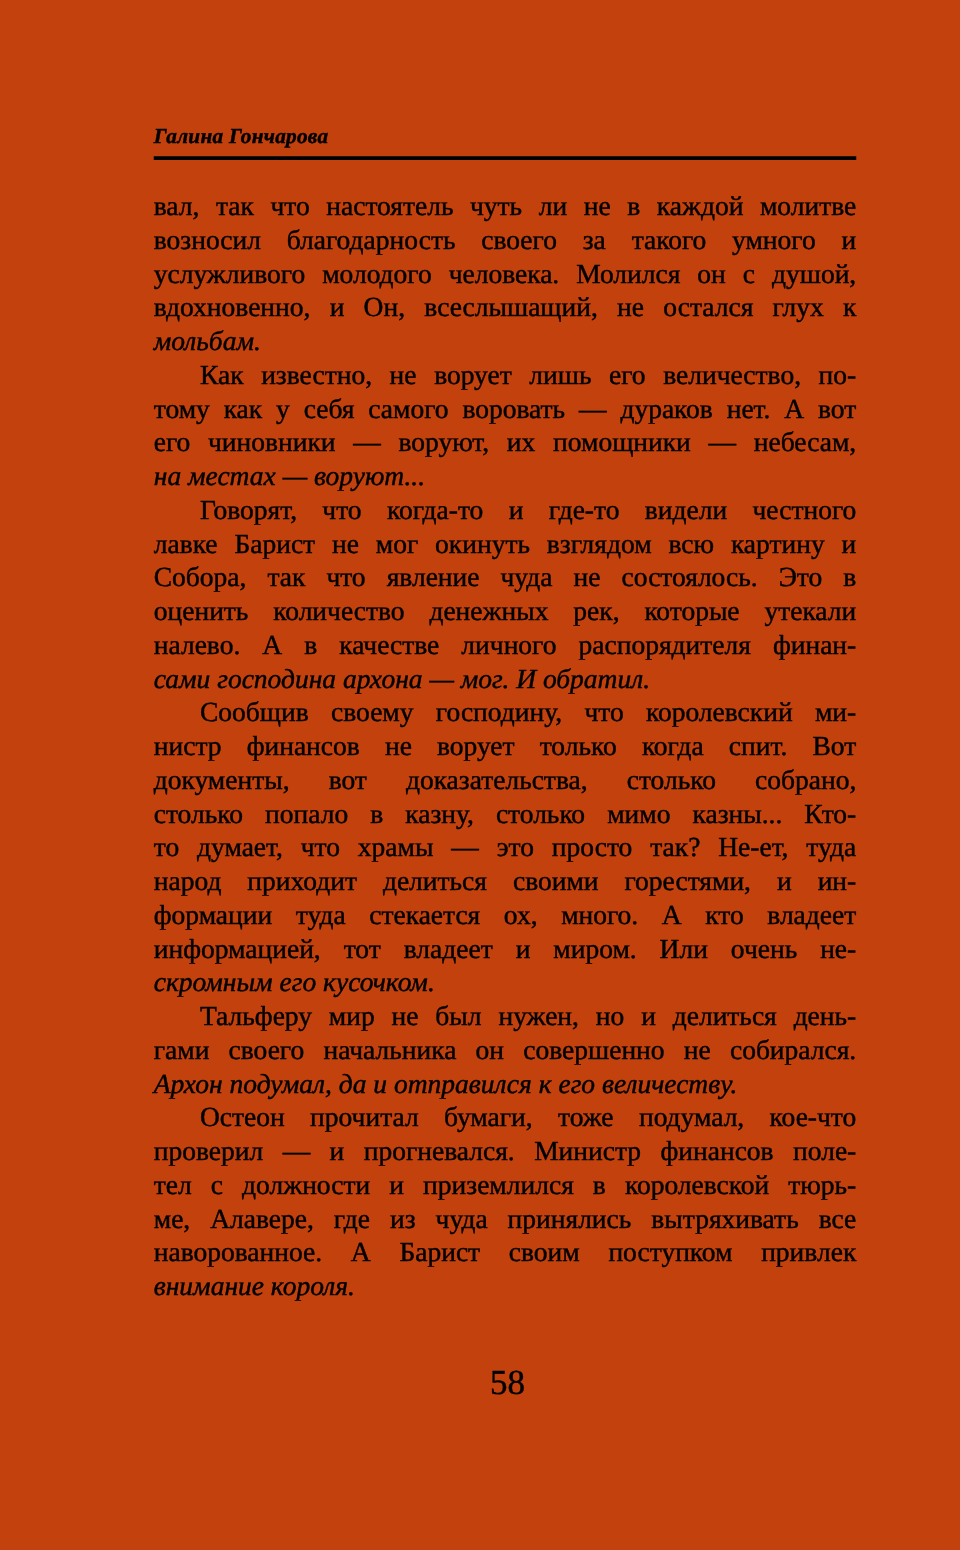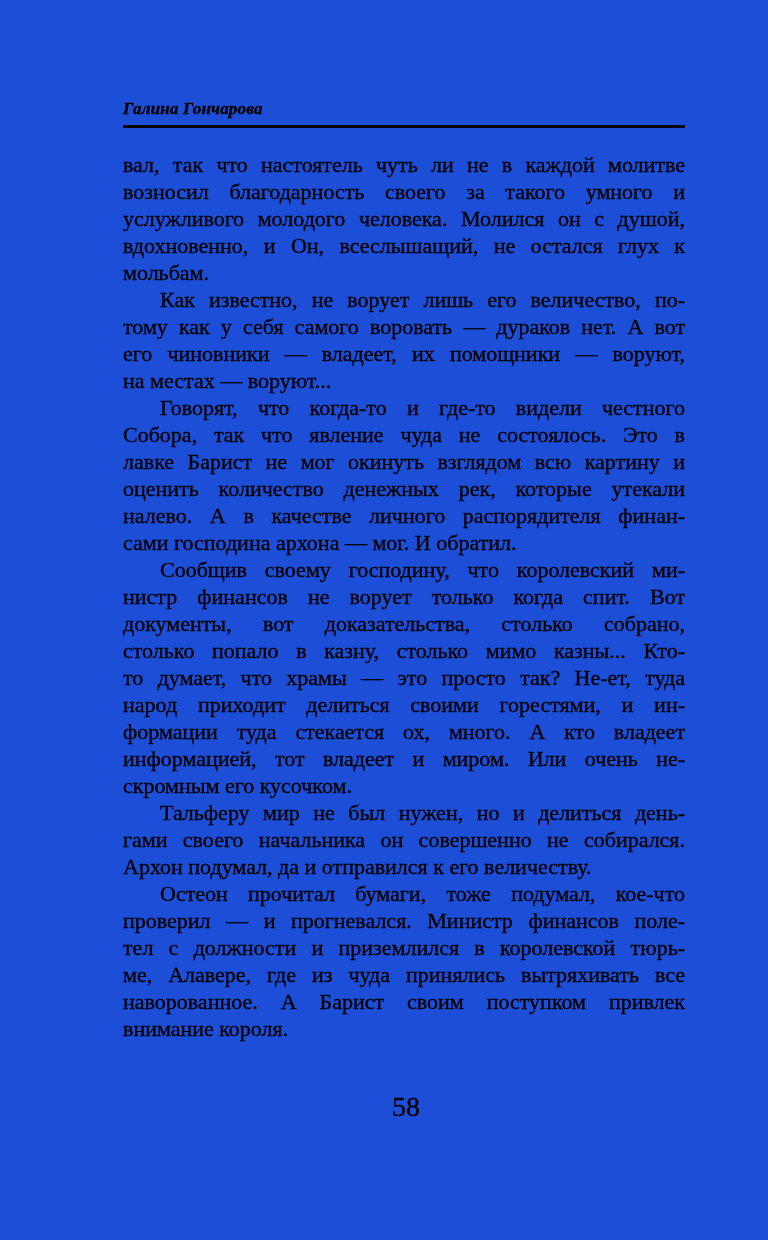--- a/index.html
+++ b/index.html
@@ -1,20 +1,20 @@
 <!DOCTYPE html>
 <html lang="ru"><head>
 <meta charset="utf-8">
 <style>
   html, body { margin: 0; padding: 0; background: #ffffff; }
   .page {
     position: relative;
     width: 768px;
     height: 1240px;
-    background: #1d4ed8;
+    background: #c2410c;
     color: #000000;
     font-family: "Liberation Serif", "DejaVu Serif", serif;
     -webkit-text-stroke: 0.35px currentColor;
     overflow: hidden;
   }
   .header {
     position: absolute;
     left: 123px;
     top: 99px;
     width: 562px;
@@ -40,20 +40,21 @@
     line-height: 27px;
   }
   .para { margin: 0; padding: 0; }
   .line {
     text-align: justify;
     text-align-last: justify;
     white-space: normal;
   }
   .line.last {
     text-align-last: left;
+    font-style: italic;
   }
   .line.first.indented {
     text-indent: 37px;
   }
   .footer {
     position: absolute;
     left: 125px;
     top: 1093px;
     width: 562px;
     text-align: center;
@@ -75,27 +76,27 @@
       <div class="para">
         <div class="line first">вал, так что настоятель чуть ли не в каждой молитве</div>
         <div class="line">возносил благодарность своего за такого умного и</div>
         <div class="line">услужливого молодого человека. Молился он с душой,</div>
         <div class="line">вдохновенно, и Он, всеслышащий, не остался глух к</div>
         <div class="line last">мольбам.</div>
       </div>
       <div class="para">
         <div class="line first indented">Как известно, не ворует лишь его величество, по-</div>
         <div class="line">тому как у себя самого воровать — дураков нет. А вот</div>
-        <div class="line">его чиновники — владеет, их помощники — воруют,</div>
+        <div class="line">его чиновники — воруют, их помощники — небесам,</div>
         <div class="line last">на местах — воруют...</div>
       </div>
       <div class="para">
         <div class="line first indented">Говорят, что когда-то и где-то видели честного</div>
+        <div class="line">лавке Барист не мог окинуть взглядом всю картину и</div>
         <div class="line">Собора, так что явление чуда не состоялось. Это в</div>
-        <div class="line">лавке Барист не мог окинуть взглядом всю картину и</div>
         <div class="line">оценить количество денежных рек, которые утекали</div>
         <div class="line">налево. А в качестве личного распорядителя финан-</div>
         <div class="line last">сами господина архона — мог. И обратил.</div>
       </div>
       <div class="para">
         <div class="line first indented">Сообщив своему господину, что королевский ми-</div>
         <div class="line">нистр финансов не ворует только когда спит. Вот</div>
         <div class="line">документы, вот доказательства, столько собрано,</div>
         <div class="line">столько попало в казну, столько мимо казны... Кто-</div>
         <div class="line">то думает, что храмы — это просто так? Не-ет, туда</div>

